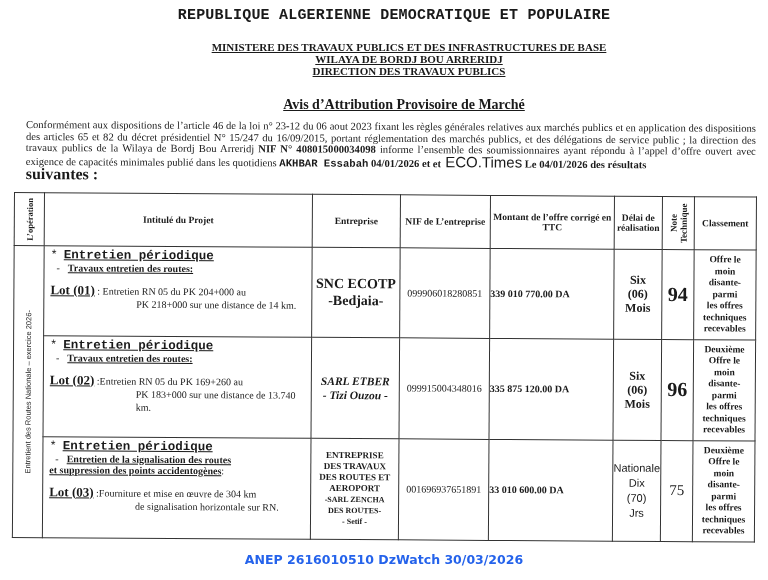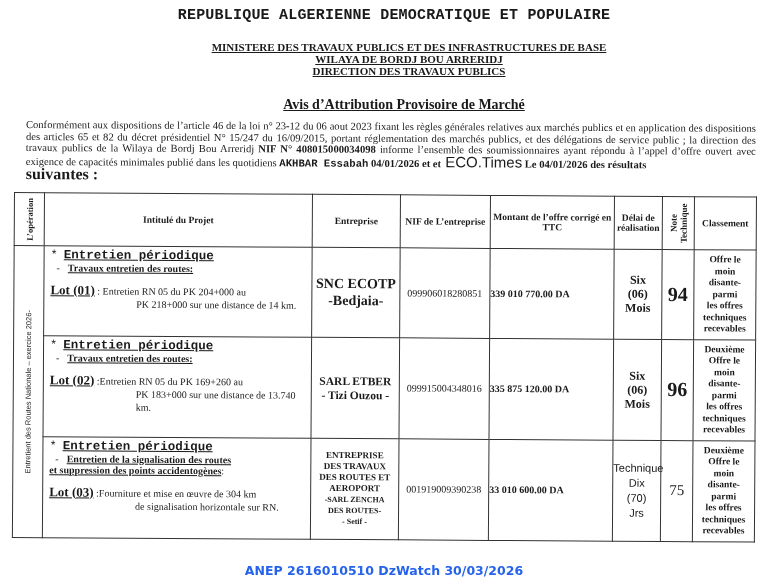--- a/index.html
+++ b/index.html
@@ -37,32 +37,32 @@
   .proj { padding: 2px 6px 6px 6px !important; vertical-align: top !important; }
   .mono { font-family: "Liberation Mono", monospace; font-size: 12.5px; font-weight: bold; text-decoration: underline; text-align: right; }
   .star { font-family: "Liberation Mono", monospace; font-size: 12px; margin-right: 6px; }
   .sub { font-weight: bold; text-decoration: underline; font-size: 10px; }
   .dash { margin: 0 8px 0 6px; }
   .lot { font-size: 10px; margin-top: 10px; line-height: 13px; }
   .lot u { font-weight: bold; font-size: 13px; }
   .lot .ind { padding-left: 86px; display:block; }
   .ent { text-align: center; font-weight: bold; }
   .ent.big { font-size: 14px; line-height: 17px; }
-  .ent.mid { font-size: 11.5px; line-height: 14px; }
+  .ent.mid { font-size: 11.5px; line-height: 14px; font-style: italic; }
   .ent.small { font-size: 9px; line-height: 11px; }
   .nif { text-align: center; font-size: 10px; }
   .amt { text-align: left; font-weight: bold; font-size: 10px; }
   .delai { text-align: center; font-weight: bold; font-size: 12px; line-height: 14px; }
   .delai.sans { font-family: "Liberation Sans", sans-serif; font-weight: normal; font-size: 11px; line-height: 15px; }
   .note { text-align: center; font-weight: bold; font-size: 20px; }
   .note.plain { font-weight: normal; font-size: 15px; }
   .cls { text-align: center; font-weight: bold; font-size: 9.5px; line-height: 11.5px; padding: 4px !important; border-radius: 23px; }
   .footer {
     position: absolute; top: 552px; left: 0; width: 768px; text-align: center;
-    font-family: "DejaVu Sans", sans-serif; font-weight: bold; font-size: 12.5px; color: #2563eb; margin-top: 11px;
+    font-family: "DejaVu Sans", sans-serif; font-weight: bold; font-size: 12.5px; color: #2563eb;
   }
   .lines { display: block; }
 </style>
 </head>
 <body>
 
 <div class="hdr h-rep"><span>REPUBLIQUE ALGERIENNE DEMOCRATIQUE ET POPULAIRE</span></div>
 <div class="hdr h-min">
   <div>MINISTERE DES TRAVAUX PUBLICS ET DES INFRASTRUCTURES DE BASE</div>
   <div>WILAYA DE BORDJ BOU ARRERIDJ</div>
@@ -169,24 +169,24 @@
     </td>
     <td class="ent small">
       <span class="lines">ENTREPRISE</span>
           <span class="lines">DES TRAVAUX</span>
           <span class="lines">DES ROUTES ET</span>
           <span class="lines">AEROPORT</span>
           <span class="lines" style="font-size:8px">-SARL ZENCHA</span>
           <span class="lines" style="font-size:8px">DES ROUTES-</span>
           <span class="lines" style="font-size:8px">- Setif -</span>
     </td>
-    <td class="nif">001919009390238</td>
+    <td class="nif">001696937651891</td>
     <td class="amt">33 010 600.00 DA</td>
     <td class="delai sans">
-      <span class="lines">Technique</span>
+      <span class="lines">Nationale</span>
           <span class="lines">Dix</span>
           <span class="lines">(70)</span>
           <span class="lines">Jrs</span>
     </td>
     <td class="note plain">75</td>
     <td class="cls">
       <span class="lines">Deuxième</span>
           <span class="lines">Offre le moin</span>
           <span class="lines">disante- parmi</span>
           <span class="lines">les offres</span>

